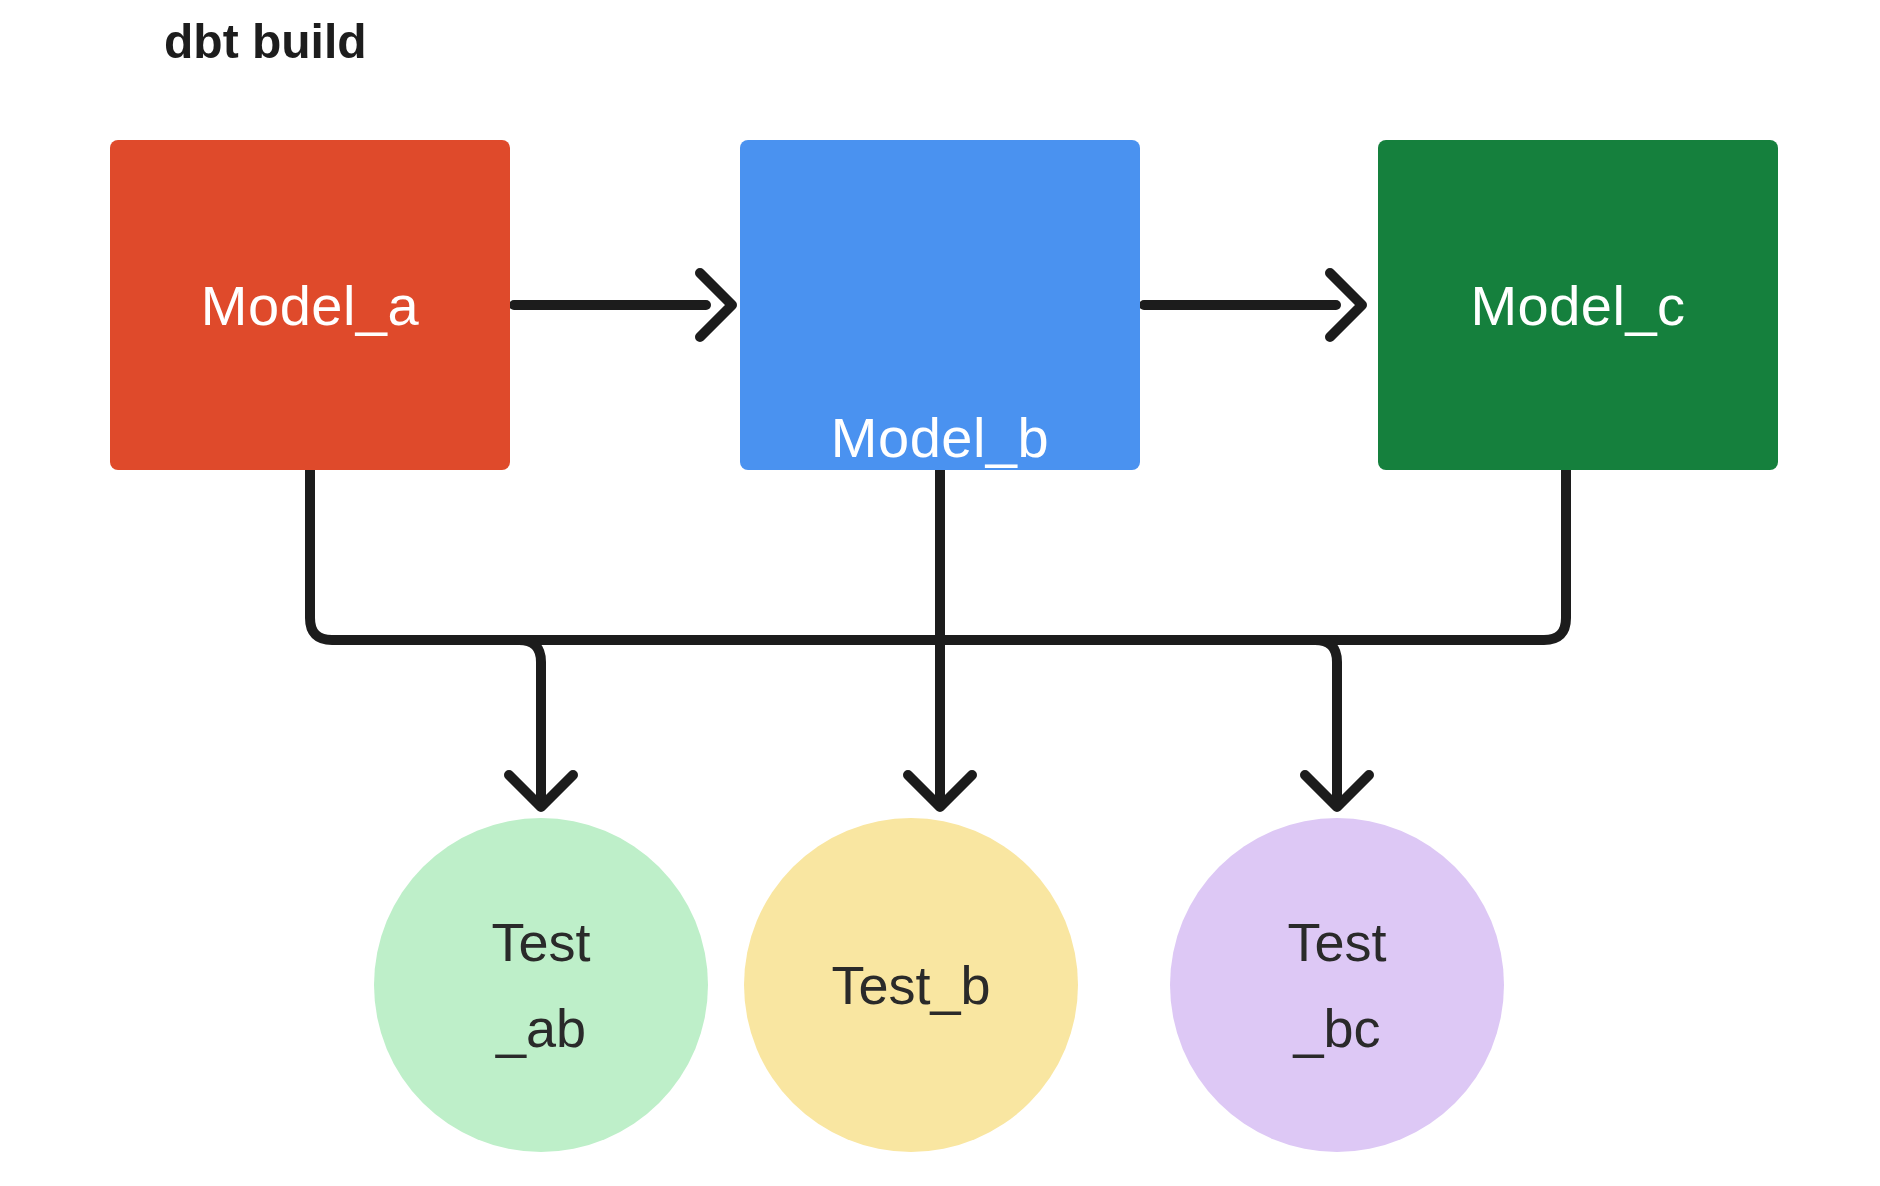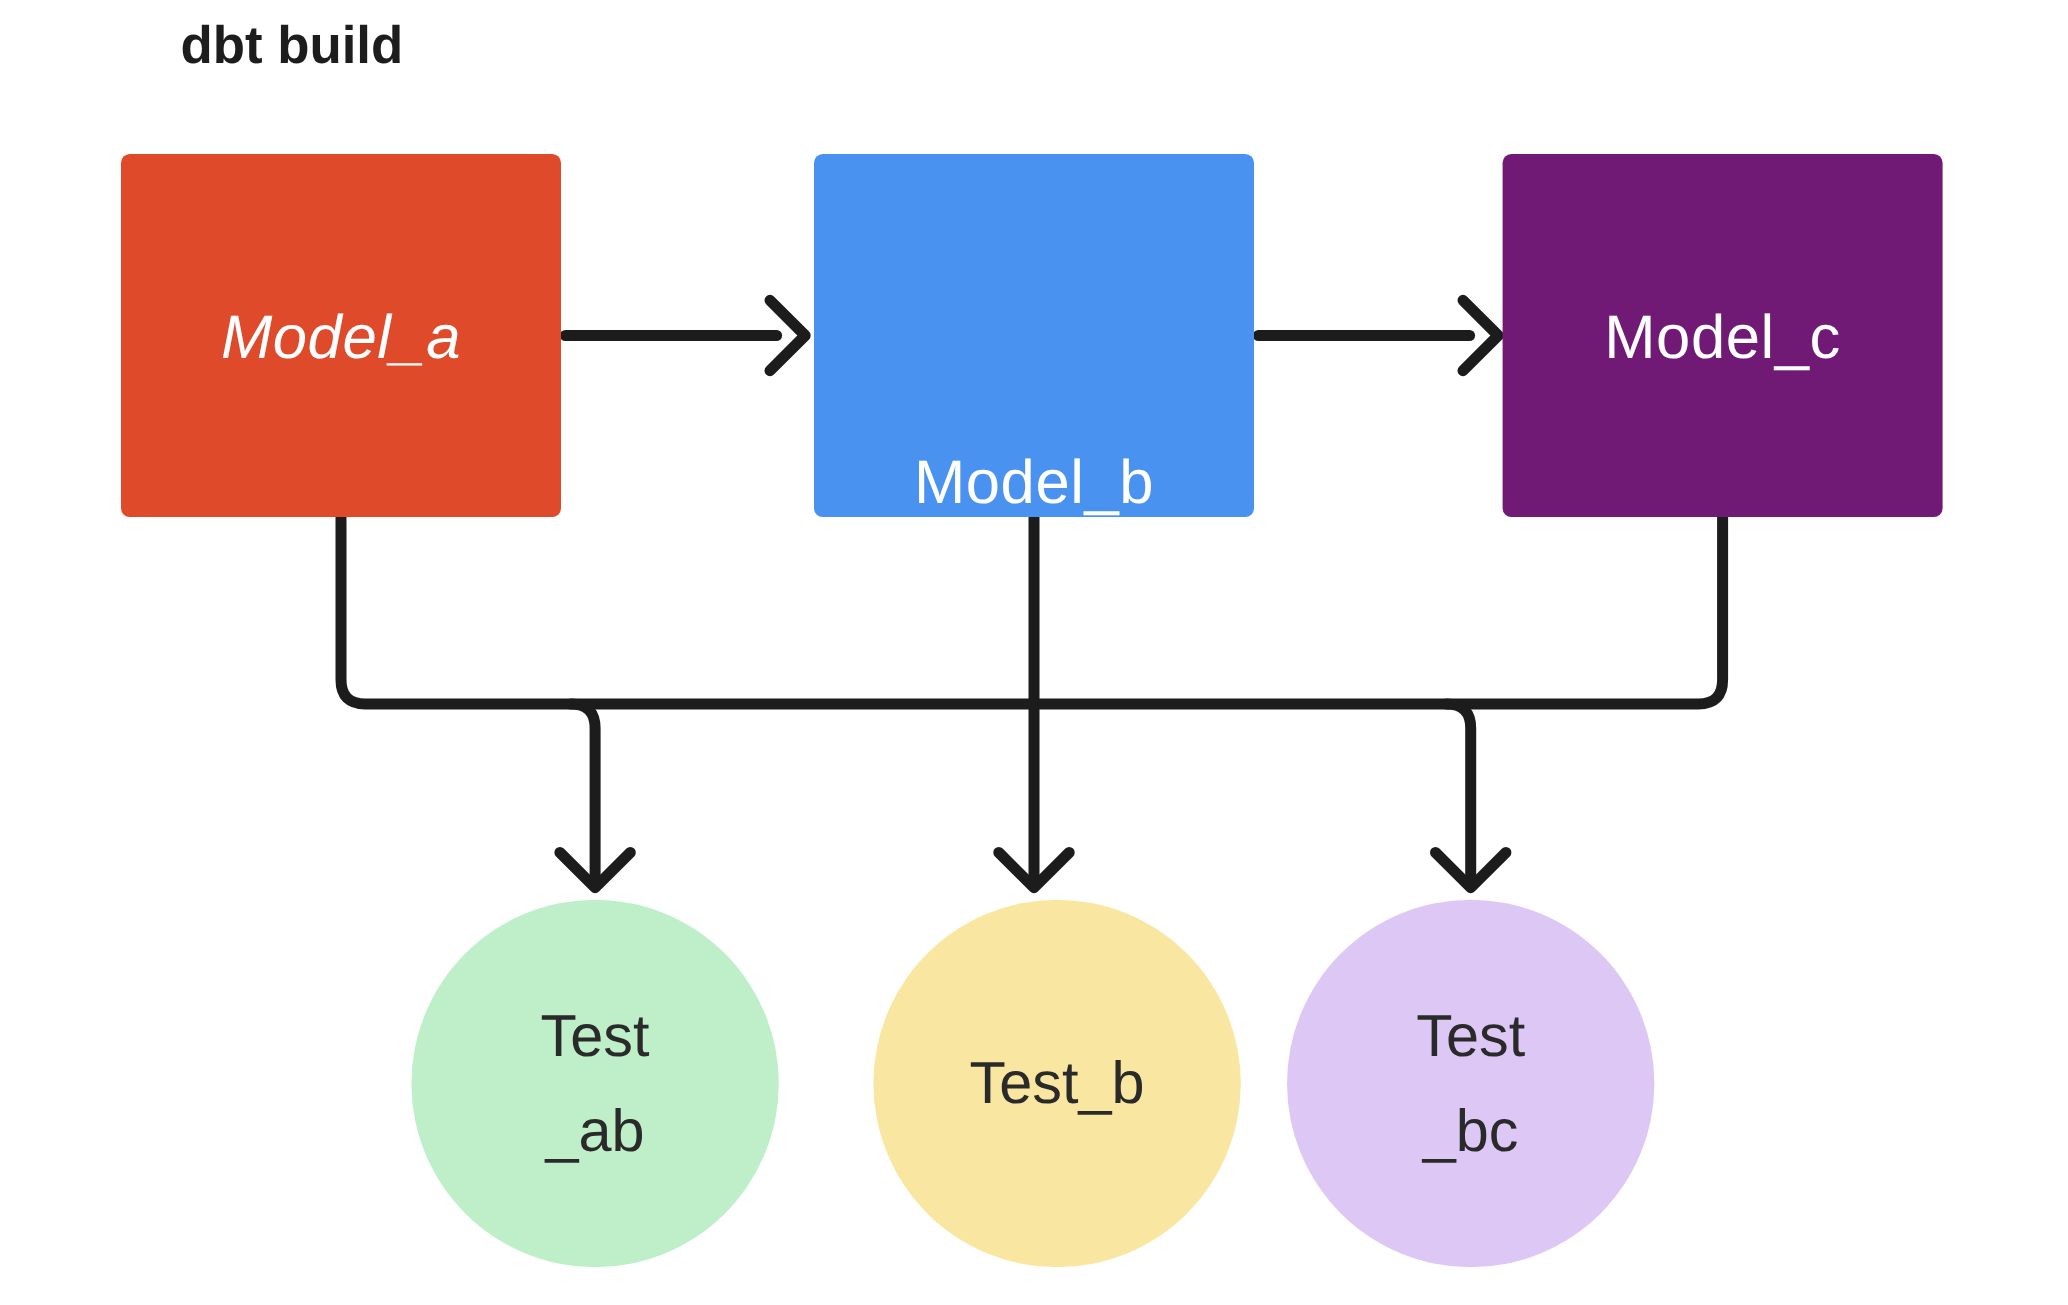--- a/index.html
+++ b/index.html
@@ -52,21 +52,21 @@
     width: 334px;
     height: 334px;
     border-radius: 50%;
     display: flex;
     flex-direction: column;
     align-items: center;
     justify-content: center;
     text-align: center;
   }
   .test-node--ab { left: 374px;  top: 818px; }
-  .test-node--b  { left: 794px;  top: 818px; }
+  .test-node--b  { left: 744px;  top: 818px; }
   .test-node--bc { left: 1170px; top: 818px; }
   .test-label {
     color: #2a2a2a;
     font-size: 54px;
     font-weight: 500;
     line-height: 1.6;
   }
 </style>
 </head>
 <body>
@@ -89,29 +89,29 @@
       <path d="M 940 470 L 940 798"></path>
       <path d="M 908 775 L 940 807 L 972 775"></path>
 
       <path d="M 1315 640 Q 1337 640 1337 662 L 1337 798"></path>
       <path d="M 1305 775 L 1337 807 L 1369 775"></path>
     </g>
   </svg>
 
   <div class="diagram-title">dbt build</div>
 
-  <div class="model-node model-node--a" style="background-color: rgb(223, 74, 43); font-style: italic;">
+  <div class="model-node model-node--a" style="background-color: rgb(223, 74, 43);">
     <span class="model-label">Model_a</span>
   </div>
 
   <div class="model-node model-node--b" style="background-color: rgb(74, 146, 240);">
     <span class="model-label">Model_b</span>
   </div>
 
-  <div class="model-node model-node--c" style="background-color: #701a75;">
+  <div class="model-node model-node--c" style="background-color: #15803d; margin-left: 12px;">
     <span class="model-label">Model_c</span>
   </div>
 
   <div class="test-node test-node--ab" style="background-color: rgb(190, 239, 201);">
     <span class="test-label">Test</span>
     <span class="test-label">_ab</span>
   </div>
 
   <div class="test-node test-node--b" style="background-color: rgb(249, 230, 161);">
     <span class="test-label">Test_b</span>

